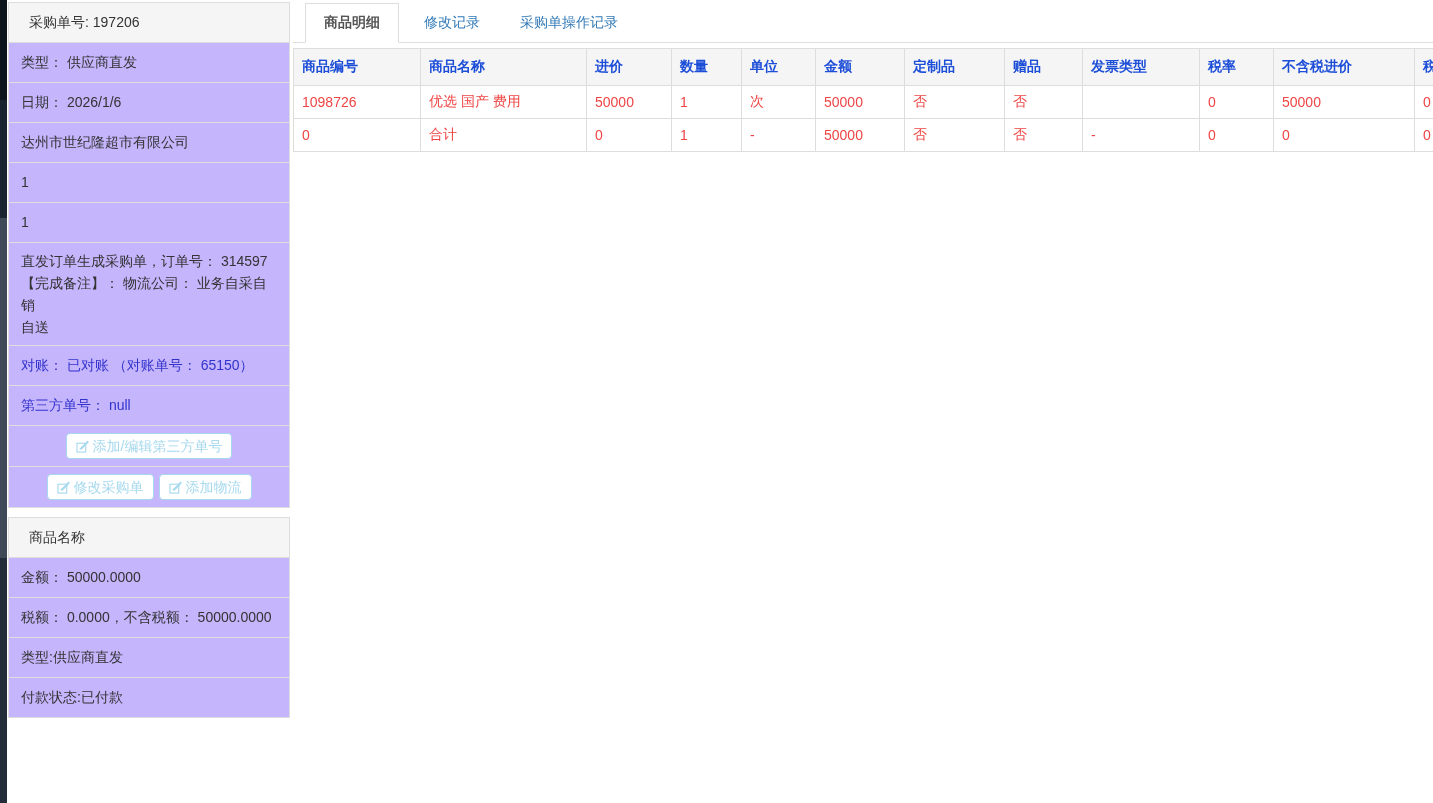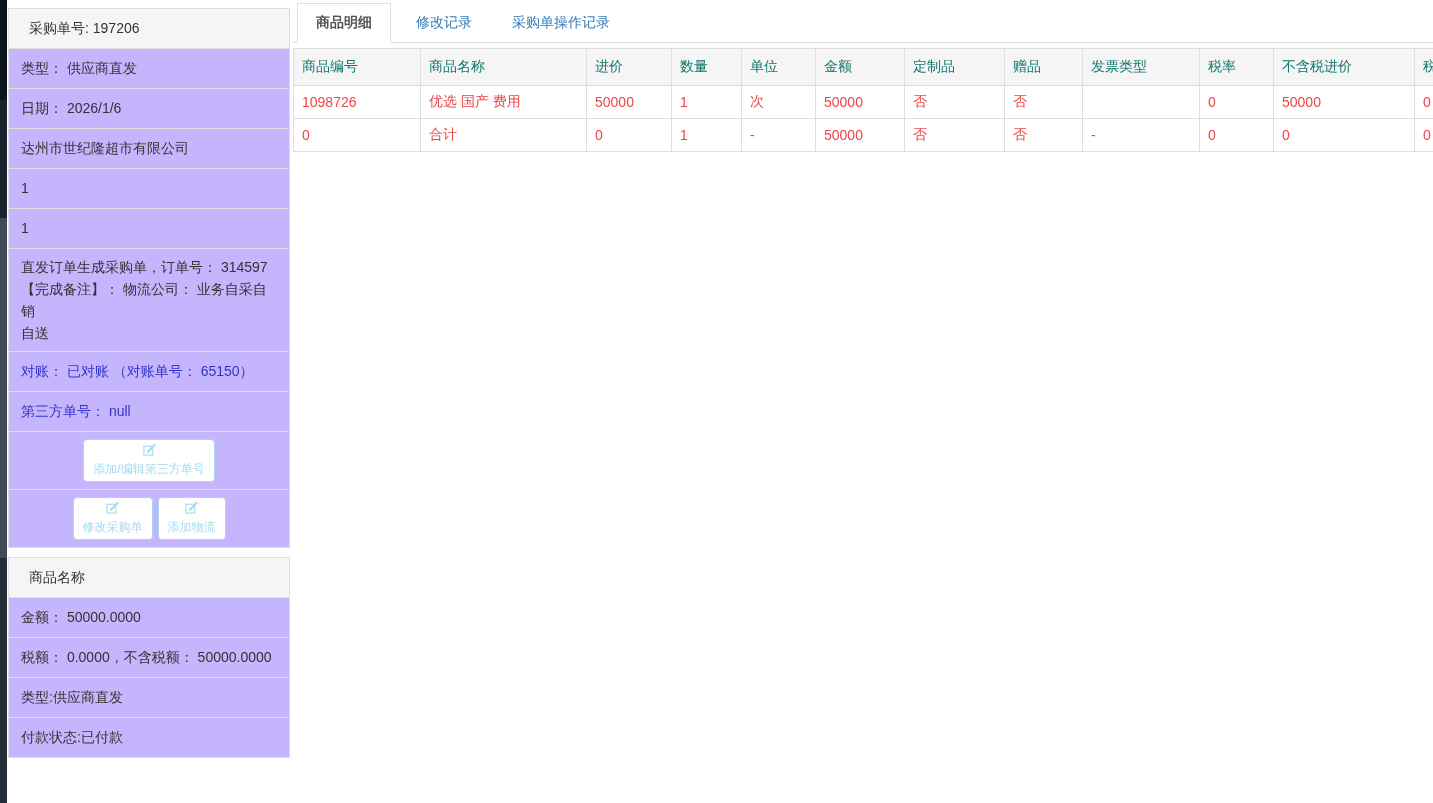--- a/index.html
+++ b/index.html
@@ -16,43 +16,43 @@
   .viewport{position:relative;width:1433px;height:803px;overflow:hidden;display:flex;align-items:stretch;background:#fff;}
 
   
   .left-strip{width:7px;flex:0 0 7px;display:flex;flex-direction:column;}
   .left-strip .seg1{height:100px;background:#0d141c;}
   .left-strip .seg2{height:118px;background:#1a2430;}
   .left-strip .seg3{height:340px;background:#3e4a57;}
   .left-strip .seg4{flex:1;background:#222d39;}
 
   
-  .sidebar{width:282px;flex:0 0 282px;margin-left:1px;margin-right:3px;padding-top:8px;}
+  .sidebar{width:282px;flex:0 0 282px;margin-left:1px;margin-right:3px;padding-top:2px;}
   .panel{border:1px solid var(--border);background:#fff;}
   .panel + .panel{margin-top:9px;}
   .panel-header{background:var(--panel_header_bg);padding:10px 12px 10px 20px;font-size:14px;line-height:19px;border-bottom:1px solid var(--border);}
   .panel-row{padding:10px 12px;font-size:14px;line-height:19px;border-bottom:1px solid var(--border);background:#c4b5fd;}
   .panel-row:last-child{border-bottom:none;}
   .panel-row.multiline{padding:7px 12px;line-height:22px;}
   .panel-row.link-row{color:var(--sidebar_link);cursor:pointer;}
   .panel-row.btn-row{display:flex;justify-content:center;align-items:center;gap:5px;padding:7px 12px;}
 
-  .lite-btn{display:inline-flex;align-items:center;gap:4px;background:#fff;border:1px solid var(--button_accent);color:var(--button_accent);border-radius:4px;font-size:12px;line-height:18px;padding:3px 9px;cursor:pointer;white-space:nowrap;flex-direction:column;}
+  .lite-btn{display:inline-flex;align-items:center;gap:4px;background:#fff;border:1px solid var(--button_accent);color:var(--button_accent);border-radius:4px;font-size:14px;line-height:18px;padding:3px 9px;cursor:pointer;white-space:nowrap;}
   .lite-btn svg{display:block;}
 
   
   .main{flex:1 1 auto;min-width:0;overflow:hidden;padding-top:2px;}
   .tabbar{display:flex;align-items:flex-end;border-bottom:1px solid var(--border);height:41px;}
   .tab{font-size:14px;padding:10px 15px;color:var(--tab_link);cursor:pointer;margin-left:10px;white-space:nowrap;}
-  .tab.active{margin-left:4px;background:#fff;border:1px solid var(--border);border-bottom:1px solid #fff;margin-bottom:-1px;padding:10px 18px;color:#555;font-weight:700;cursor:default;}
+  .tab.active{margin-left:12px;background:#fff;border:1px solid var(--border);border-bottom:1px solid #fff;margin-bottom:-1px;padding:10px 18px;color:#555;font-weight:700;cursor:default;}
 
   .table-wrap{margin-top:5px;overflow:hidden;}
   table.goods{border-collapse:collapse;table-layout:fixed;width:1201px;font-size:14px;}
   table.goods th,table.goods td{border:1px solid var(--border);text-align:left;padding:7px 8px;overflow:hidden;white-space:nowrap;}
-  table.goods th{background:var(--panel_header_bg);font-weight:400;color:#0f766e;padding:9px 8px;}
+  table.goods th{background:var(--panel_header_bg);font-weight:700;color:#1d4ed8;padding:9px 8px;}
   table.goods td{color:#ef4444;background:#fff;}
 </style>
 </head>
 <body>
 
 <div class="viewport">
 
   <div class="left-strip">
     <div class="seg1"></div>
     <div class="seg2"></div>

